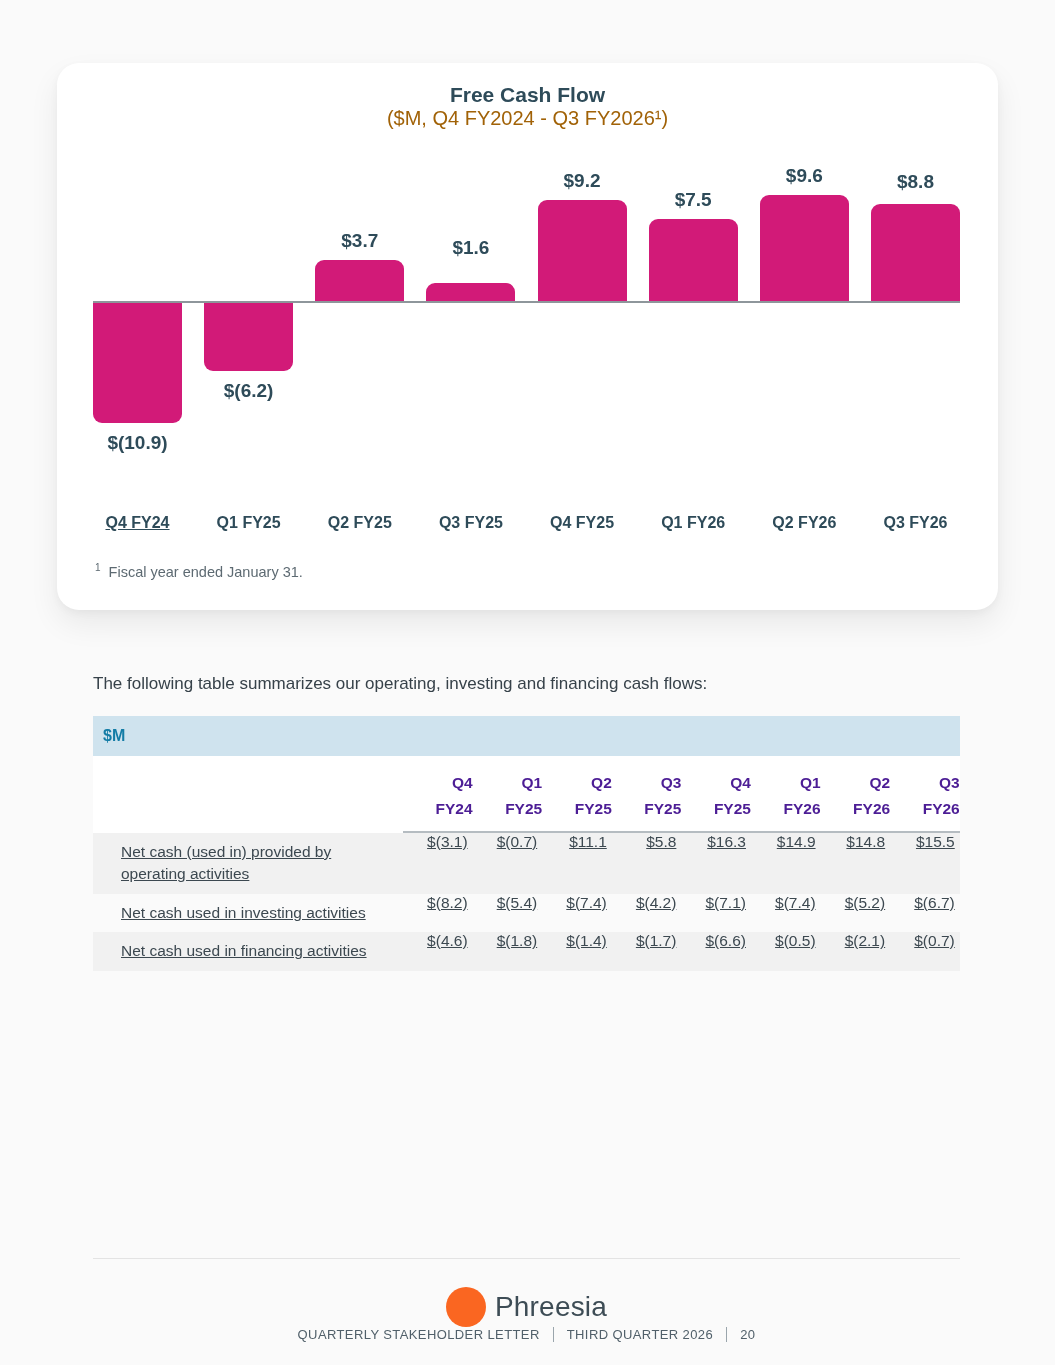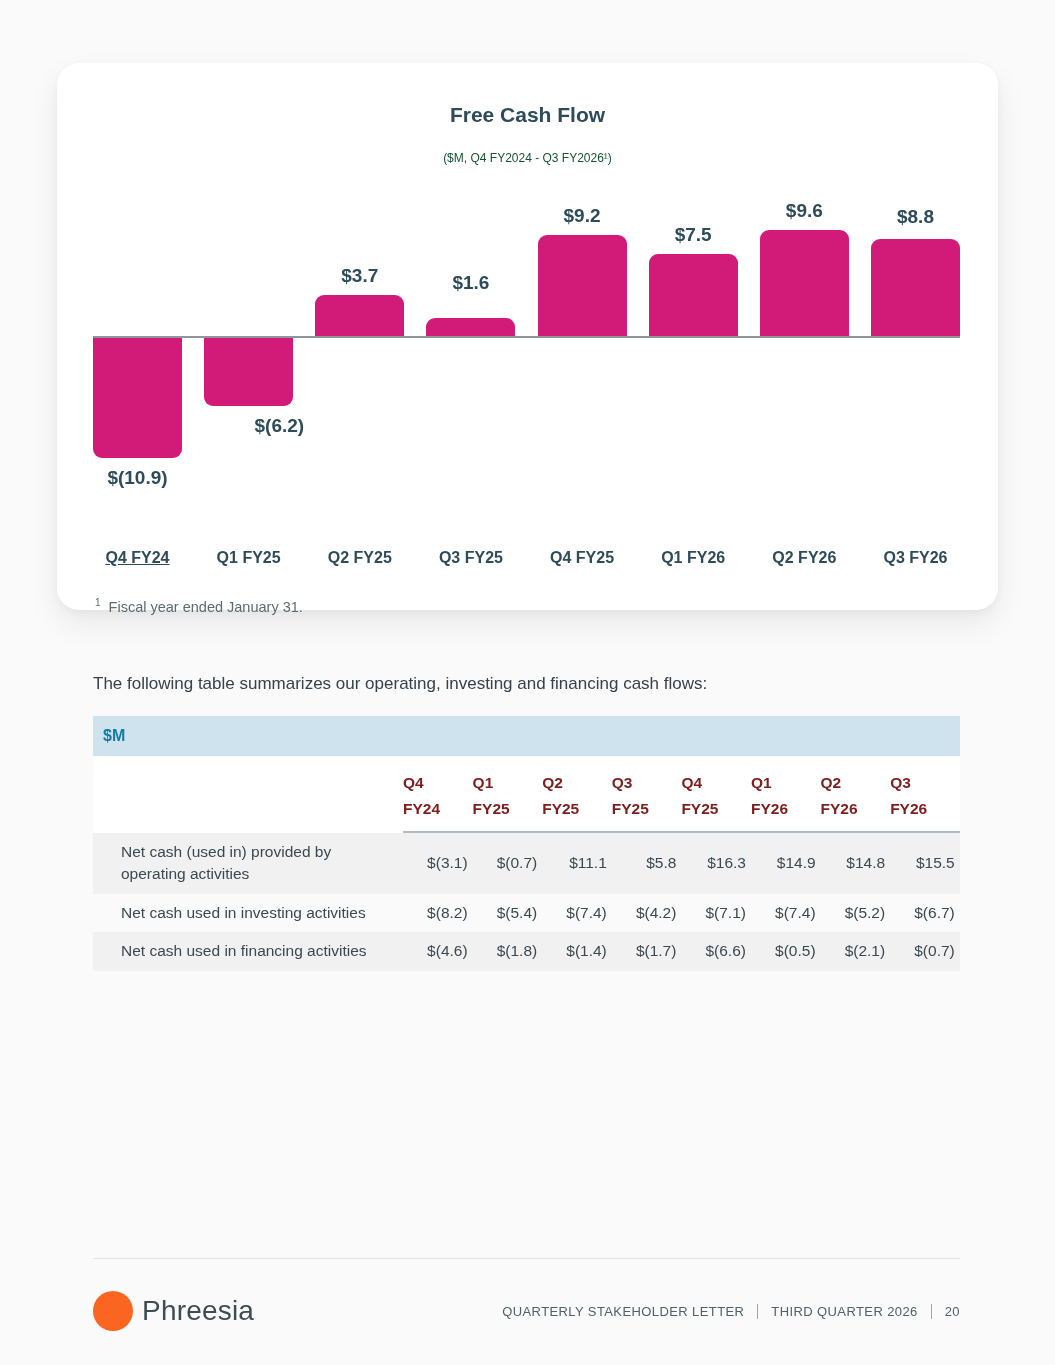--- a/index.html
+++ b/index.html
@@ -6,48 +6,48 @@
   .page{
     position:relative;width:1055px;height:1365px;background:#fafafa;
     font-family:"Liberation Sans",sans-serif;overflow:hidden;color:#2e4b59;
   }
   
   .card{
     position:absolute;left:57px;top:63px;width:941px;height:547px;
     background:#ffffff;border-radius:22px;
     box-shadow:0 14px 30px rgba(0,0,0,.07),0 3px 8px rgba(0,0,0,.04);
   }
-  .chart-title{margin-top:40px;text-align:center;font-size:21px;font-weight:bold;color:#2e4b59;}
-  .chart-subtitle{margin-top:24px;text-align:center;font-size:12px;color:#14532d;}
+  .chart-title{margin-top:20px;text-align:center;font-size:21px;font-weight:bold;color:#2e4b59;}
+  .chart-subtitle{margin-top:0;text-align:center;font-size:20px;color:#a16207;}
   .plot{position:relative;margin:24px 0 0 36px;width:867px;height:300px;}
   .baseline{position:absolute;left:0;top:147px;width:867px;height:2px;background:#8e969b;}
   .bar{position:absolute;width:89px;background:#d21a78;border-radius:9px 9px 0 0;}
   .bar.neg{border-radius:0 0 9px 9px;}
   .bar-label{position:absolute;width:111px;text-align:center;font-size:19px;font-weight:bold;color:#2e4b59;}
   .xlabels{position:relative;margin:60px 0 0 36px;width:867px;height:22px;}
   .xlab{position:absolute;width:111px;text-align:center;font-size:16px;font-weight:bold;color:#2e4b59;}
   .footnote{margin:26px 0 0 38px;font-size:14.5px;color:#5d6a72;}
   .footnote sup{font-size:10px;margin-right:8px;color:#5d6a72;}
   
   .intro{position:absolute;left:93px;top:674px;width:867px;font-size:17px;color:#37424a;}
   
   .cf-table{position:absolute;left:93px;top:716px;width:867px;font-size:15.5px;color:#3c4850;}
   .unit-bar{height:40px;background:#cfe3ee;display:flex;align-items:center;padding-left:10px;box-sizing:border-box;}
   .unit-bar span{color:#137ca6;font-weight:bold;font-size:16px;}
   .hdr-row{position:relative;display:flex;padding-top:14px;padding-bottom:10px;background:#ffffff;}
   .hdr-spacer{width:310px;flex:0 0 310px;}
-  .th{flex:0 0 69.6px;width:69.6px;text-align:left;font-weight:bold;color:#7f1d1d;line-height:1.7;font-size:15.5px;}
+  .th{flex:0 0 69.6px;width:69.6px;text-align:right;font-weight:bold;color:#4c1d95;line-height:1.7;font-size:15.5px;}
   .hdr-underline{position:absolute;left:310px;right:0;bottom:0;height:2px;background:#b5bcc1;}
-  .tr{display:flex;align-items:center;}
+  .tr{display:flex;text-decoration:underline;}
   .tr.zebra{background:#f1f1f1;}
   .td-label{width:310px;flex:0 0 310px;box-sizing:border-box;padding:8px 30px 8px 28px;line-height:1.45;}
   .td{flex:0 0 69.6px;width:69.6px;text-align:right;box-sizing:border-box;padding-right:5px;}
   
   .footer-line{position:absolute;left:93px;top:1258px;width:867px;height:1px;background:#e3e3e3;}
-  .footer{position:absolute;left:93px;top:1287px;width:867px;height:48px;display:flex;justify-content:space-between;align-items:center;}
+  .footer{position:absolute;left:93px;top:1287px;width:867px;height:48px;display:flex;justify-content:space-between;align-items:center;flex-direction:column;}
   .brand{display:flex;align-items:center;}
   .logo-mark{width:40px;height:40px;border-radius:50%;background:#fa6621;}
   .brand-name{margin-left:9px;font-size:28px;color:#3d4c55;letter-spacing:.2px;}
   .footer-right{display:flex;align-items:center;font-size:13px;letter-spacing:.4px;color:#51606a;}
   .sep{display:inline-block;width:1px;height:15px;background:#9aa5ac;margin:0 13px;}
 </style>
 </head>
 <body>
 
 <div class="page">
@@ -55,21 +55,21 @@
   <div class="card">
     <div class="chart-title">Free Cash Flow</div>
     <div class="chart-subtitle">($M, Q4 FY2024 - Q3 FY2026¹)</div>
 
     <div class="plot">
       <div class="baseline"></div>
 
     <div class="bar neg" style="left: 0px; width: 89px; height: 119.9px; top: 149px; background: rgb(210, 26, 120);"></div>
         <div class="bar-label" style="left: -11px; top: 277.9px;">$(10.9)</div>
         <div class="bar neg" style="left: 111.14px; width: 89px; height: 68.2px; top: 149px; background: rgb(210, 26, 120);"></div>
-        <div class="bar-label" style="left: 100.14px; top: 226.2px; text-align: right;">$(6.2)</div>
+        <div class="bar-label" style="left: 100.14px; top: 226.2px;">$(6.2)</div>
         <div class="bar" style="left: 222.28px; width: 89px; height: 40.7px; top: 106.3px; background: rgb(210, 26, 120);"></div>
         <div class="bar-label" style="left: 211.28px; top: 76.3px;">$3.7</div>
         <div class="bar" style="left: 333.42px; width: 89px; height: 17.6px; top: 129.4px; background: rgb(210, 26, 120);"></div>
         <div class="bar-label" style="left: 322.42px; top: 83px;">$1.6</div>
         <div class="bar" style="left: 444.56px; width: 89px; height: 101.2px; top: 45.8px; background: rgb(210, 26, 120);"></div>
         <div class="bar-label" style="left: 433.56px; top: 15.8px;">$9.2</div>
         <div class="bar" style="left: 555.7px; width: 89px; height: 82.5px; top: 64.5px; background: rgb(210, 26, 120);"></div>
         <div class="bar-label" style="left: 544.7px; top: 34.5px;">$7.5</div>
         <div class="bar" style="left: 666.84px; width: 89px; height: 105.6px; top: 41.4px; background: rgb(210, 26, 120);"></div>
         <div class="bar-label" style="left: 655.84px; top: 11.4px;">$9.6</div>

